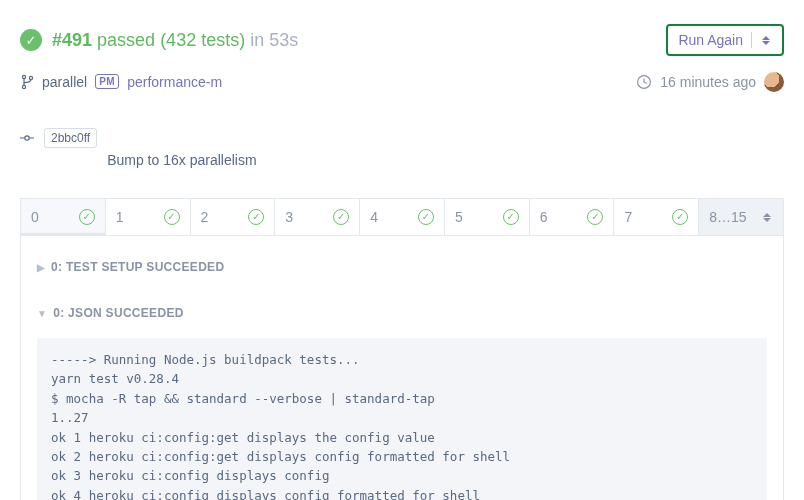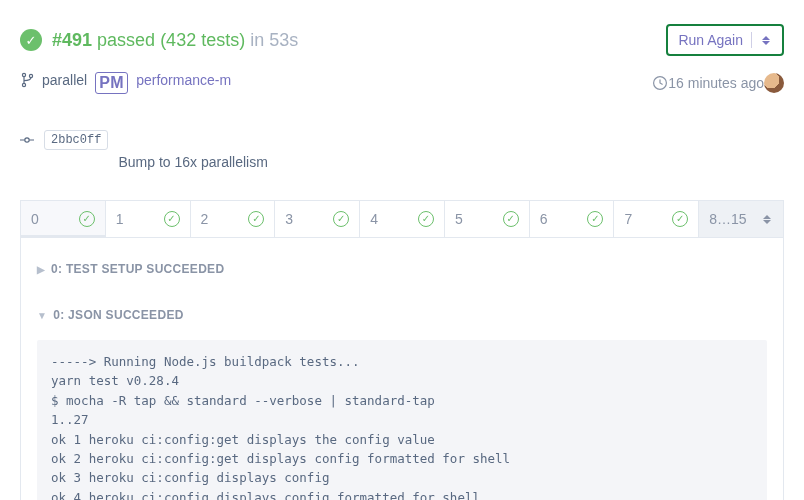--- a/index.html
+++ b/index.html
@@ -49,38 +49,38 @@
   
   .meta {
     display: flex; align-items: center; justify-content: space-between;
     padding: 6px 20px 10px 20px; font-size: 14px;
   }
   .meta-left { display: flex; align-items: flex-start; gap: 8px; }
   .branch-icon svg { width: 14px; height: 16px; display: block; }
   .branch-name { color: #596981; }
   .pipeline-badge {
     border: 1px solid #7673c0; color: #7673c0; border-radius: 3px;
-    font-size: 16px; font-weight: 700; padding: 1px 3px; letter-spacing: 0.5px;
+    font-size: 10px; font-weight: 700; padding: 1px 3px; letter-spacing: 0.5px;
   }
   .pipeline-name { color: #7673c0; }
-  .meta-right { display: flex; align-items: center; gap: 0; color: #8a94a6; }
+  .meta-right { display: flex; align-items: center; gap: 8px; color: #8a94a6; }
   .clock-icon svg { width: 16px; height: 16px; display: block; }
   .avatar {
     width: 20px; height: 20px; border-radius: 50%;
     background: radial-gradient(circle at 35% 35%, #e6b98c 0 45%, #8a5a3c 46% 100%);
   }
 
   
   .commit {
     display: flex; align-items: center; gap: 10px;
     padding: 6px 20px 14px 20px; font-size: 14px;
   }
   .commit-icon svg { width: 14px; height: 14px; display: block; }
   .sha {
-    font-family: Liberation Mono, monospace;
+    font-family: Liberation Sans, sans-serif;
     font-size: 12px; color: #596981; border: 1px solid #d7dde6;
     border-radius: 3px; padding: 2px 6px; background: #fff;
   }
   .commit-msg { color: #596981; margin-top: 44px; }
 
   
   .tabs {
     display: flex; margin: 16px 20px 0 20px;
     border: 1px solid #e3e8ef; border-bottom: none;
   }

